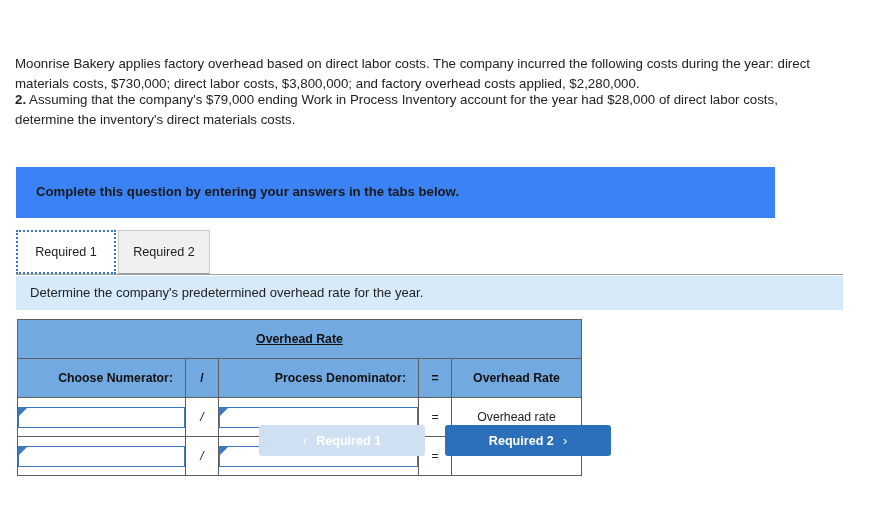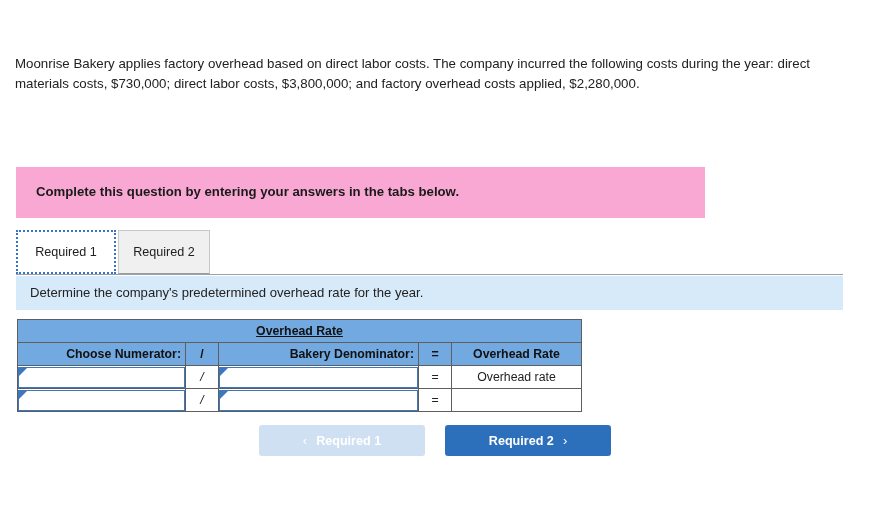--- a/index.html
+++ b/index.html
@@ -38,23 +38,23 @@
     color: #222;
   }
   .req-line { display: block; }
   .req-num { font-weight: bold; }
 
   
   .gray-banner {
     position: absolute;
     left: 16px;
     top: 167px;
-    width: 689px;
+    width: 759px;
     height: 51px;
-    background: #f9a8d4;
+    background: #3b82f6;
     box-sizing: border-box;
   }
   .gray-banner-text {
     position: absolute;
     left: 20px;
     top: 17px;
     font-size: 13.2px;
     font-weight: bold;
     color: #1a1a1a;
     white-space: nowrap;
@@ -129,21 +129,21 @@
   .answer-table {
     position: absolute;
     left: 17px;
     top: 319px;
     border-collapse: collapse;
     table-layout: fixed;
     font-size: 12.2px;
   }
   .answer-table td, .answer-table th {
     border: 1px solid #5e5e5e;
-    padding: 4px;
+    padding: 12px;
     margin: 0;
     height: 22px;
     box-sizing: border-box;
   }
   .th-blue {
     background: #72a9e0;
     font-weight: bold;
     color: #111;
     font-size: 12.3px;
   }
@@ -250,20 +250,21 @@
   }
 </style>
 </head>
 <body>
 
 <div class="problem">
   <span>Moonrise Bakery applies factory overhead based on direct labor costs. The company incurred the following costs during the year: direct materials costs, $730,000; direct labor costs, $3,800,000; and factory overhead costs applied, $2,280,000.</span>
 </div>
 
 <div class="requirements">
+  <span class="req-line"><span class="req-num">2.</span><span> Assuming that the company's $79,000 ending Work in Process Inventory account for the year had $28,000 of direct labor costs, determine the inventory's direct materials costs.</span></span>
 </div>
 
 <div class="gray-banner">
   <div class="gray-banner-text">Complete this question by entering your answers in the tabs below.</div>
 </div>
 
 <div class="tab-strip">
   <div class="tab-rule"></div>
   <div class="tab active">
     <span>Required 1</span>
@@ -287,21 +288,21 @@
   </colgroup>
   <tbody>
     <tr>
       <td class="th-blue title-cell" colspan="5">
         <span>Overhead Rate</span>
       </td>
     </tr>
     <tr>
       <td class="th-blue hdr-left">Choose Numerator:</td>
       <td class="th-blue hdr-center">/</td>
-      <td class="th-blue hdr-left">Bakery Denominator:</td>
+      <td class="th-blue hdr-left">Process Denominator:</td>
       <td class="th-blue hdr-center">=</td>
       <td class="th-blue hdr-center">Overhead Rate</td>
     </tr>
 
     <tr class="data-row">
       <td class="input-cell">
         <div class="input-box">
           <span class="flag"></span>
           <span></span>
         </div>

